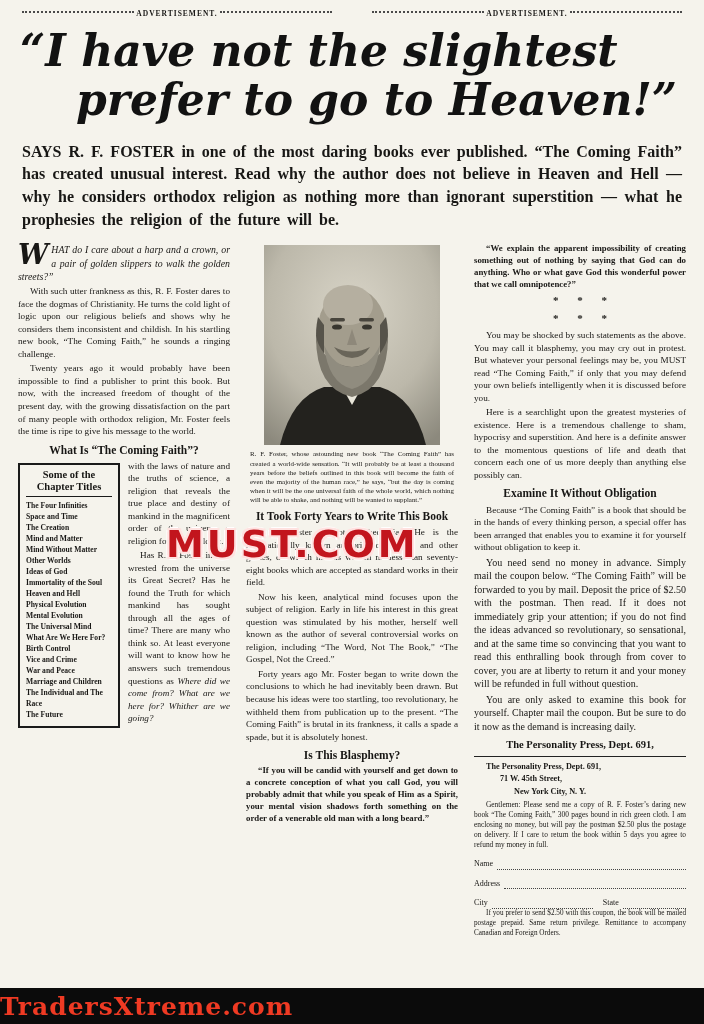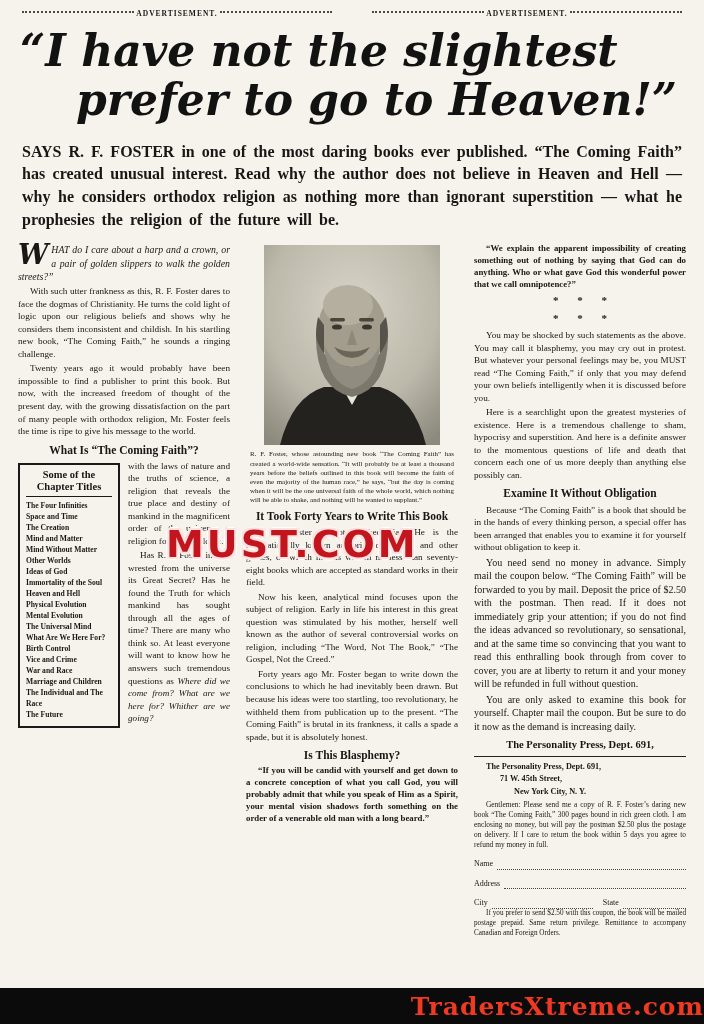--- a/index.html
+++ b/index.html
@@ -6,21 +6,21 @@
   html,body { width:704px; }
   body {
     font-family:"Liberation Serif", serif;
     background:#f5f3ec; color:#181715;
   }
   .page { position:relative; width:704px; height:1024px; overflow:hidden; background:#f5f3ec; }
 
   
   .topbar { height:40px; background:#0b0b0b; display:flex; align-items:center; justify-content:flex-end; padding:0 12px; }
   .topbar span { color:#ffffff; font-family:"DejaVu Serif", serif; font-weight:bold; font-size:29px; letter-spacing:1px; }
-  .botbar { position:absolute; left:0; right:0; bottom:0; height:36px; background:#0b0b0b; display:flex; align-items:center; justify-content:flex-end; z-index:6; }
+  .botbar { position:absolute; left:0; right:0; bottom:0; height:36px; background:#0b0b0b; display:flex; align-items:center; justify-content:flex-start; z-index:6; }
   .botbar span { color:#ef3a23; font-family:"DejaVu Serif", serif; font-weight:bold; font-size:25px; letter-spacing:1px; }
 
   
   .adrow { display:flex; gap:40px; margin:9px 22px 0; }
   .adrow .half { flex:1; display:flex; align-items:center; gap:2px; }
   .adrow .dots { flex:1; border-bottom:2px dotted #4a4a4a; height:2px; position:relative; top:-2px; }
   .adrow .lbl { font-size:7.5px; font-weight:bold; letter-spacing:1px; }
 
   
   .headline { margin:8px 16px 2px; font-family:"DejaVu Serif", serif; font-style:italic; font-weight:bold; color:#121212; line-height:1.12; }
@@ -125,21 +125,21 @@
             <li>Other Worlds</li>
             <li>Ideas of God</li>
             <li>Immortality of the Soul</li>
             <li>Heaven and Hell</li>
             <li>Physical Evolution</li>
             <li>Mental Evolution</li>
             <li>The Universal Mind</li>
             <li>What Are We Here For?</li>
             <li>Birth Control</li>
             <li>Vice and Crime</li>
-            <li>War and Race</li>
+            <li>War and Peace</li>
             <li>Marriage and Children</li>
             <li>The Individual and The Race</li>
             <li>The Future</li>
           </ul>
         </aside>
         <p class="noindent">with the laws of nature and the truths of science, a religion that reveals the true place and destiny of mankind in the magnificent order of the universe, a religion founded on logic.</p>
         <p><span>Has R. F. Foster indeed wrested from the universe its Great Secret? Has he found the Truth for which mankind has sought through all the ages of time? There are many who think so. At least everyone will want to know how he answers such tremendous questions as </span><span class="ital">Where did we come from? What are we here for? Whither are we going?</span></p>
       </div>
     </div>
 

